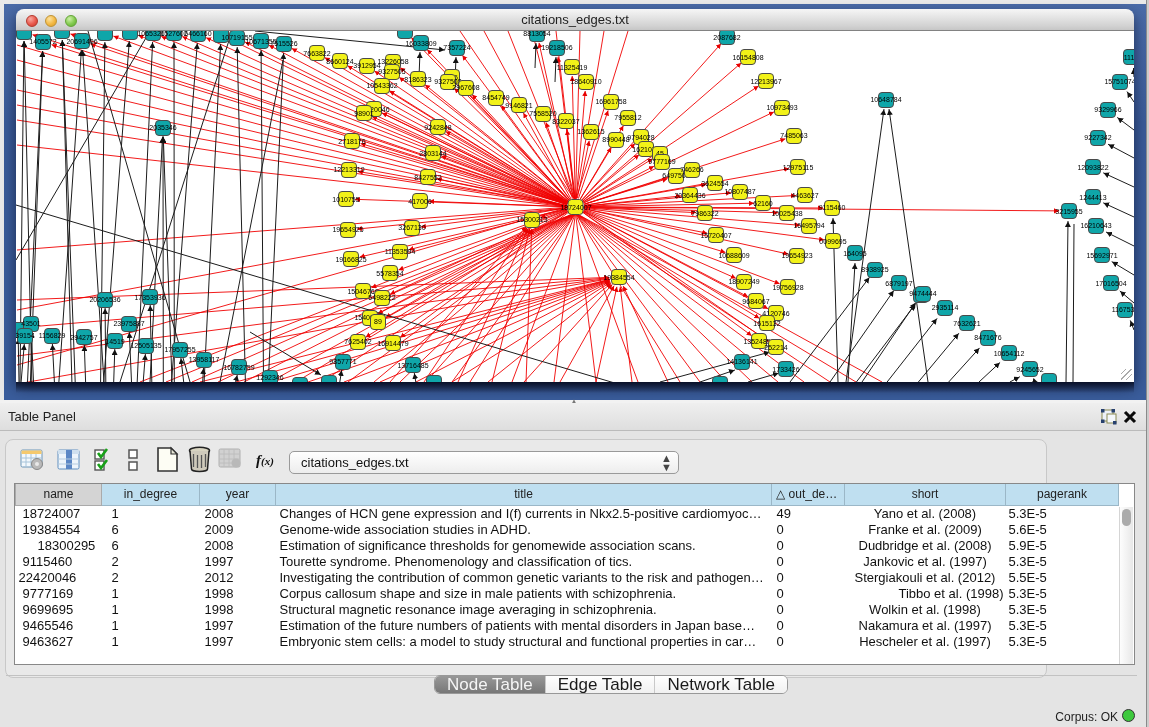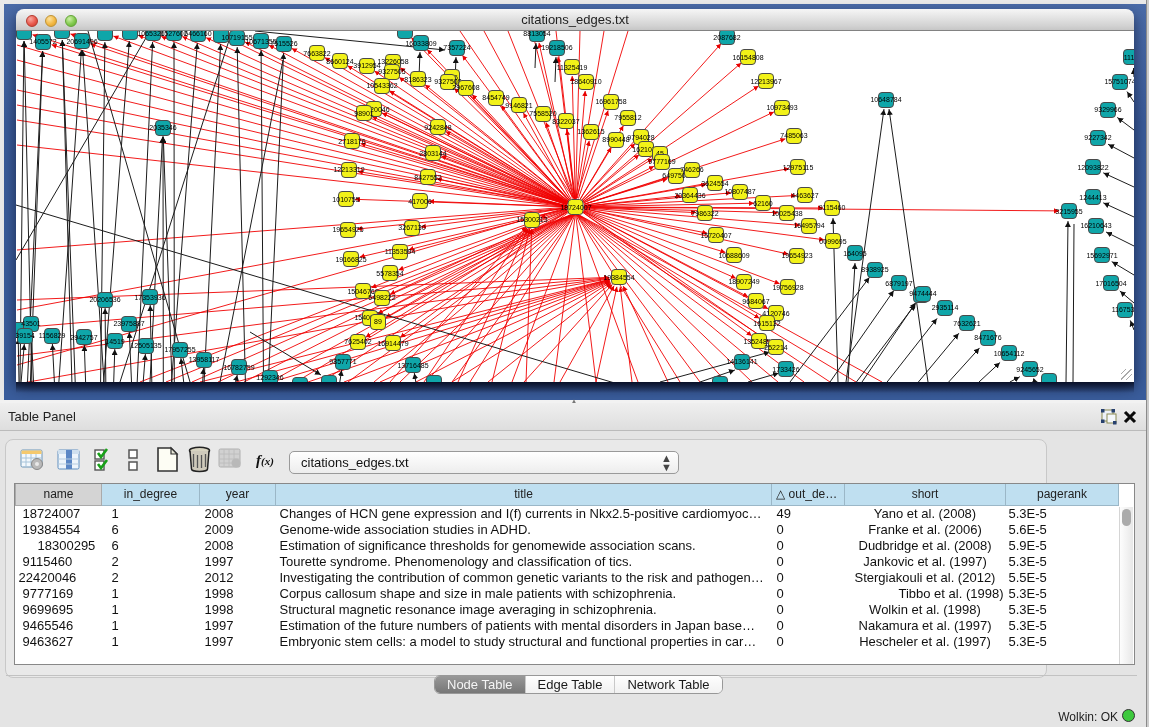--- a/index.html
+++ b/index.html
@@ -15,21 +15,21 @@
 #combo{position:absolute;left:283px;top:11px;width:390px;height:23px;background:linear-gradient(#fff,#ededed);border:1px solid #9a9a9a;border-radius:5px;font-size:13px;color:#111;line-height:21px;padding-left:11px}
 #combo .ar{position:absolute;right:6px;top:2px;font-size:11px;color:#444;line-height:9px}
 #tablewrap{position:absolute;left:8px;top:43px;width:1121px;height:182px;background:#fff;border:1px solid #888}
 table{border-collapse:collapse;table-layout:fixed;width:1103px;font-size:13px}
 th{background:#bfdff0;border:1px solid #9bb7c7;border-top:none;font-weight:normal;font-size:12px;height:21px;color:#222}
 th.sel{background:#d4d4d4;border-color:#aaa}
 td{height:16px;padding:0 2px;overflow:hidden;white-space:nowrap;color:#111}
 #vscroll{position:absolute;right:1px;top:23px;width:14px;height:157px;background:linear-gradient(90deg,#fdfdfd,#e8e8e8);border-left:1px solid #d5d5d5}
 #vthumb{position:absolute;left:2px;top:2px;width:9px;height:17px;background:#ababab;border-radius:5px}
 #tabs{position:absolute;left:428px;top:235px;height:19px;display:flex;border:1px solid #989898;border-radius:6px;overflow:hidden;background:#fff;z-index:3}
-.tab{font-size:13px;line-height:18px;padding:0 12px;color:#1a1a1a;background:linear-gradient(#fefefe,#f1f1f1);border-left:1px solid #c9c9c9}
+.tab{font-size:17px;line-height:18px;padding:0 12px;color:#1a1a1a;background:linear-gradient(#fefefe,#f1f1f1);border-left:1px solid #c9c9c9}
 .tab:first-child{border-left:none}
 .tab.sel{background:linear-gradient(#989898,#777);color:#f5f5f5}
 #mem{position:absolute;right:28px;top:310px;font-size:12px;color:#222}
 #memdot{position:absolute;right:11px;top:309px;width:13px;height:13px;border-radius:50%;background:#3dc93d;border:1.5px solid #333}
 #rstrip{position:absolute;right:0;top:0;width:3px;height:727px;background:linear-gradient(90deg,#8a8a8a 1px,#cccccc 1px)}
 </style></head><body>
 <div id="desktop"></div>
 <div style="position:absolute;left:16px;top:382px;width:1118px;height:11px;background:linear-gradient(rgba(8,14,32,.8),rgba(8,14,32,0));z-index:0"></div>
 <div id="gwin">
     <div id="gtitle">citations_edges.txt<div class="tl" style="left:10px;background:radial-gradient(circle at 35% 30%,#f8a9a0,#e9594d 55%,#c33a2c);border:1px solid #b5382c"></div><div class="tl" style="left:29px;background:radial-gradient(circle at 35% 30%,#fce3a0,#f3b843 55%,#d59a2b);border:1px solid #c09334"></div><div class="tl" style="left:49px;background:radial-gradient(circle at 35% 30%,#cdf0a8,#82ca4e 55%,#5ea832);border:1px solid #64a438"></div></div>
@@ -635,21 +635,21 @@
               <td style="padding-left:5px">49</td>
               <td style="text-align:center">Yano et al. (2008)</td>
               <td style="padding-left:3px">5.3E-5</td>
             </tr>
             <tr>
               <td style="padding-left:7px">19384554</td>
               <td style="padding-left:10px">6</td>
               <td style="padding-left:5px">2009</td>
               <td style="padding-left:4px">Genome-wide association studies in ADHD.</td>
               <td style="padding-left:5px">0</td>
-              <td style="text-align:center">Franke et al. (2006)</td>
+              <td style="text-align:center">Franke et al. (2009)</td>
               <td style="padding-left:3px">5.6E-5</td>
             </tr>
             <tr>
               <td style="padding-left:22px">18300295</td>
               <td style="padding-left:10px">6</td>
               <td style="padding-left:5px">2008</td>
               <td style="padding-left:4px">Estimation of significance thresholds for genomewide association scans.</td>
               <td style="padding-left:5px">0</td>
               <td style="text-align:center">Dudbridge et al. (2008)</td>
               <td style="padding-left:3px">5.9E-5</td>
@@ -714,15 +714,15 @@
           <div id="vthumb"></div>
         </div>
 </div>
 <div style="position:absolute;left:0;top:235px;width:1131px;border-top:1px solid #c2c2c2"></div>
       <div id="tabs">
         <div class="tab sel">Node Table</div>
         <div class="tab">Edge Table</div>
         <div class="tab">Network Table</div>
       </div>
 </div>
-<div id="mem">Wolkin: OK</div>
+<div id="mem">Corpus: OK</div>
     <div id="memdot"></div>
 </div>
 <div id="rstrip"></div>
 </body></html>

